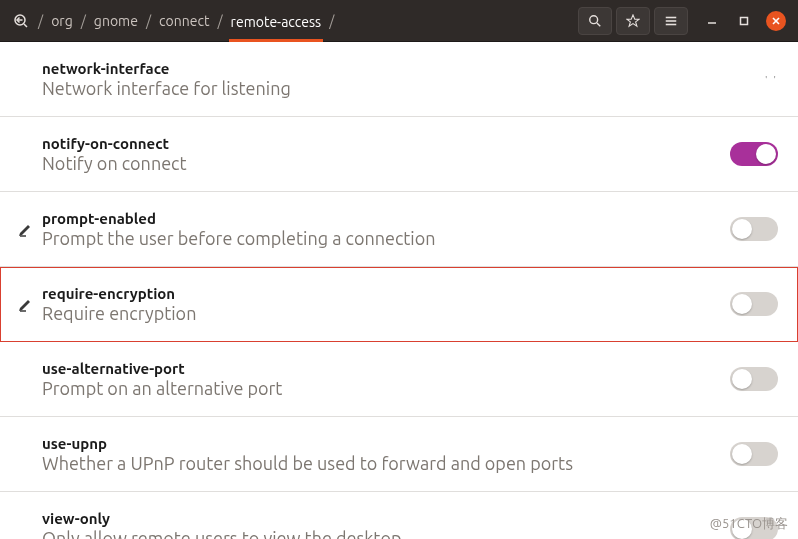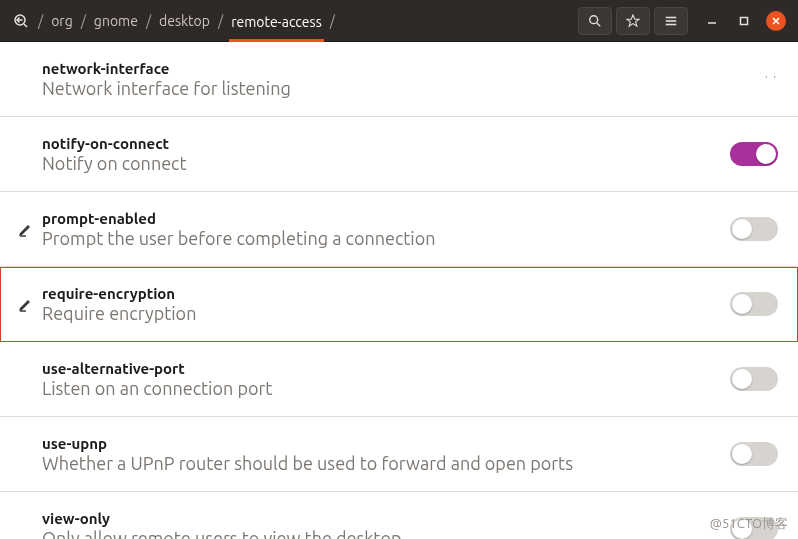--- a/index.html
+++ b/index.html
@@ -141,21 +141,21 @@
           <line x1="11" y1="11" x2="14" y2="14" stroke="currentColor" stroke-width="1.5"></line>
           <line x1="4.5" y1="7" x2="9.5" y2="7" stroke="currentColor" stroke-width="1.5"></line>
           <polyline points="6.5,4.5 4,7 6.5,9.5" stroke="currentColor" stroke-width="1.5" fill="none"></polyline>
         </svg>
     </span>
     <span class="bc-sep">/</span>
     <span class="bc-link">org</span>
     <span class="bc-sep">/</span>
     <span class="bc-link">gnome</span>
     <span class="bc-sep">/</span>
-    <span class="bc-link">desktop</span>
+    <span class="bc-link">connect</span>
     <span class="bc-sep">/</span>
     <span class="bc-current">remote-access</span>
     <span class="bc-sep">/</span>
   </div>
 
   <div class="header-actions">
     <div class="hbtn">
       <svg width="14" height="14" viewBox="0 0 16 16">
           <circle cx="6.5" cy="6.5" r="4.5" stroke="currentColor" stroke-width="1.6" fill="none"></circle>
           <line x1="10.2" y1="10.2" x2="14" y2="14" stroke="currentColor" stroke-width="1.6"></line>
@@ -251,21 +251,21 @@
       <div class="switch">
           <div class="knob"></div>
         </div>
     </div>
   </div>
 
   <div class="row">
     <div class="icon-slot"></div>
     <div class="texts">
       <div class="key">use-alternative-port</div>
-      <div class="desc">Listen on an connection port</div>
+      <div class="desc">Prompt on an alternative port</div>
     </div>
     <div class="action">
       <div class="switch">
           <div class="knob"></div>
         </div>
     </div>
   </div>
 
   <div class="row">
     <div class="icon-slot"></div>

